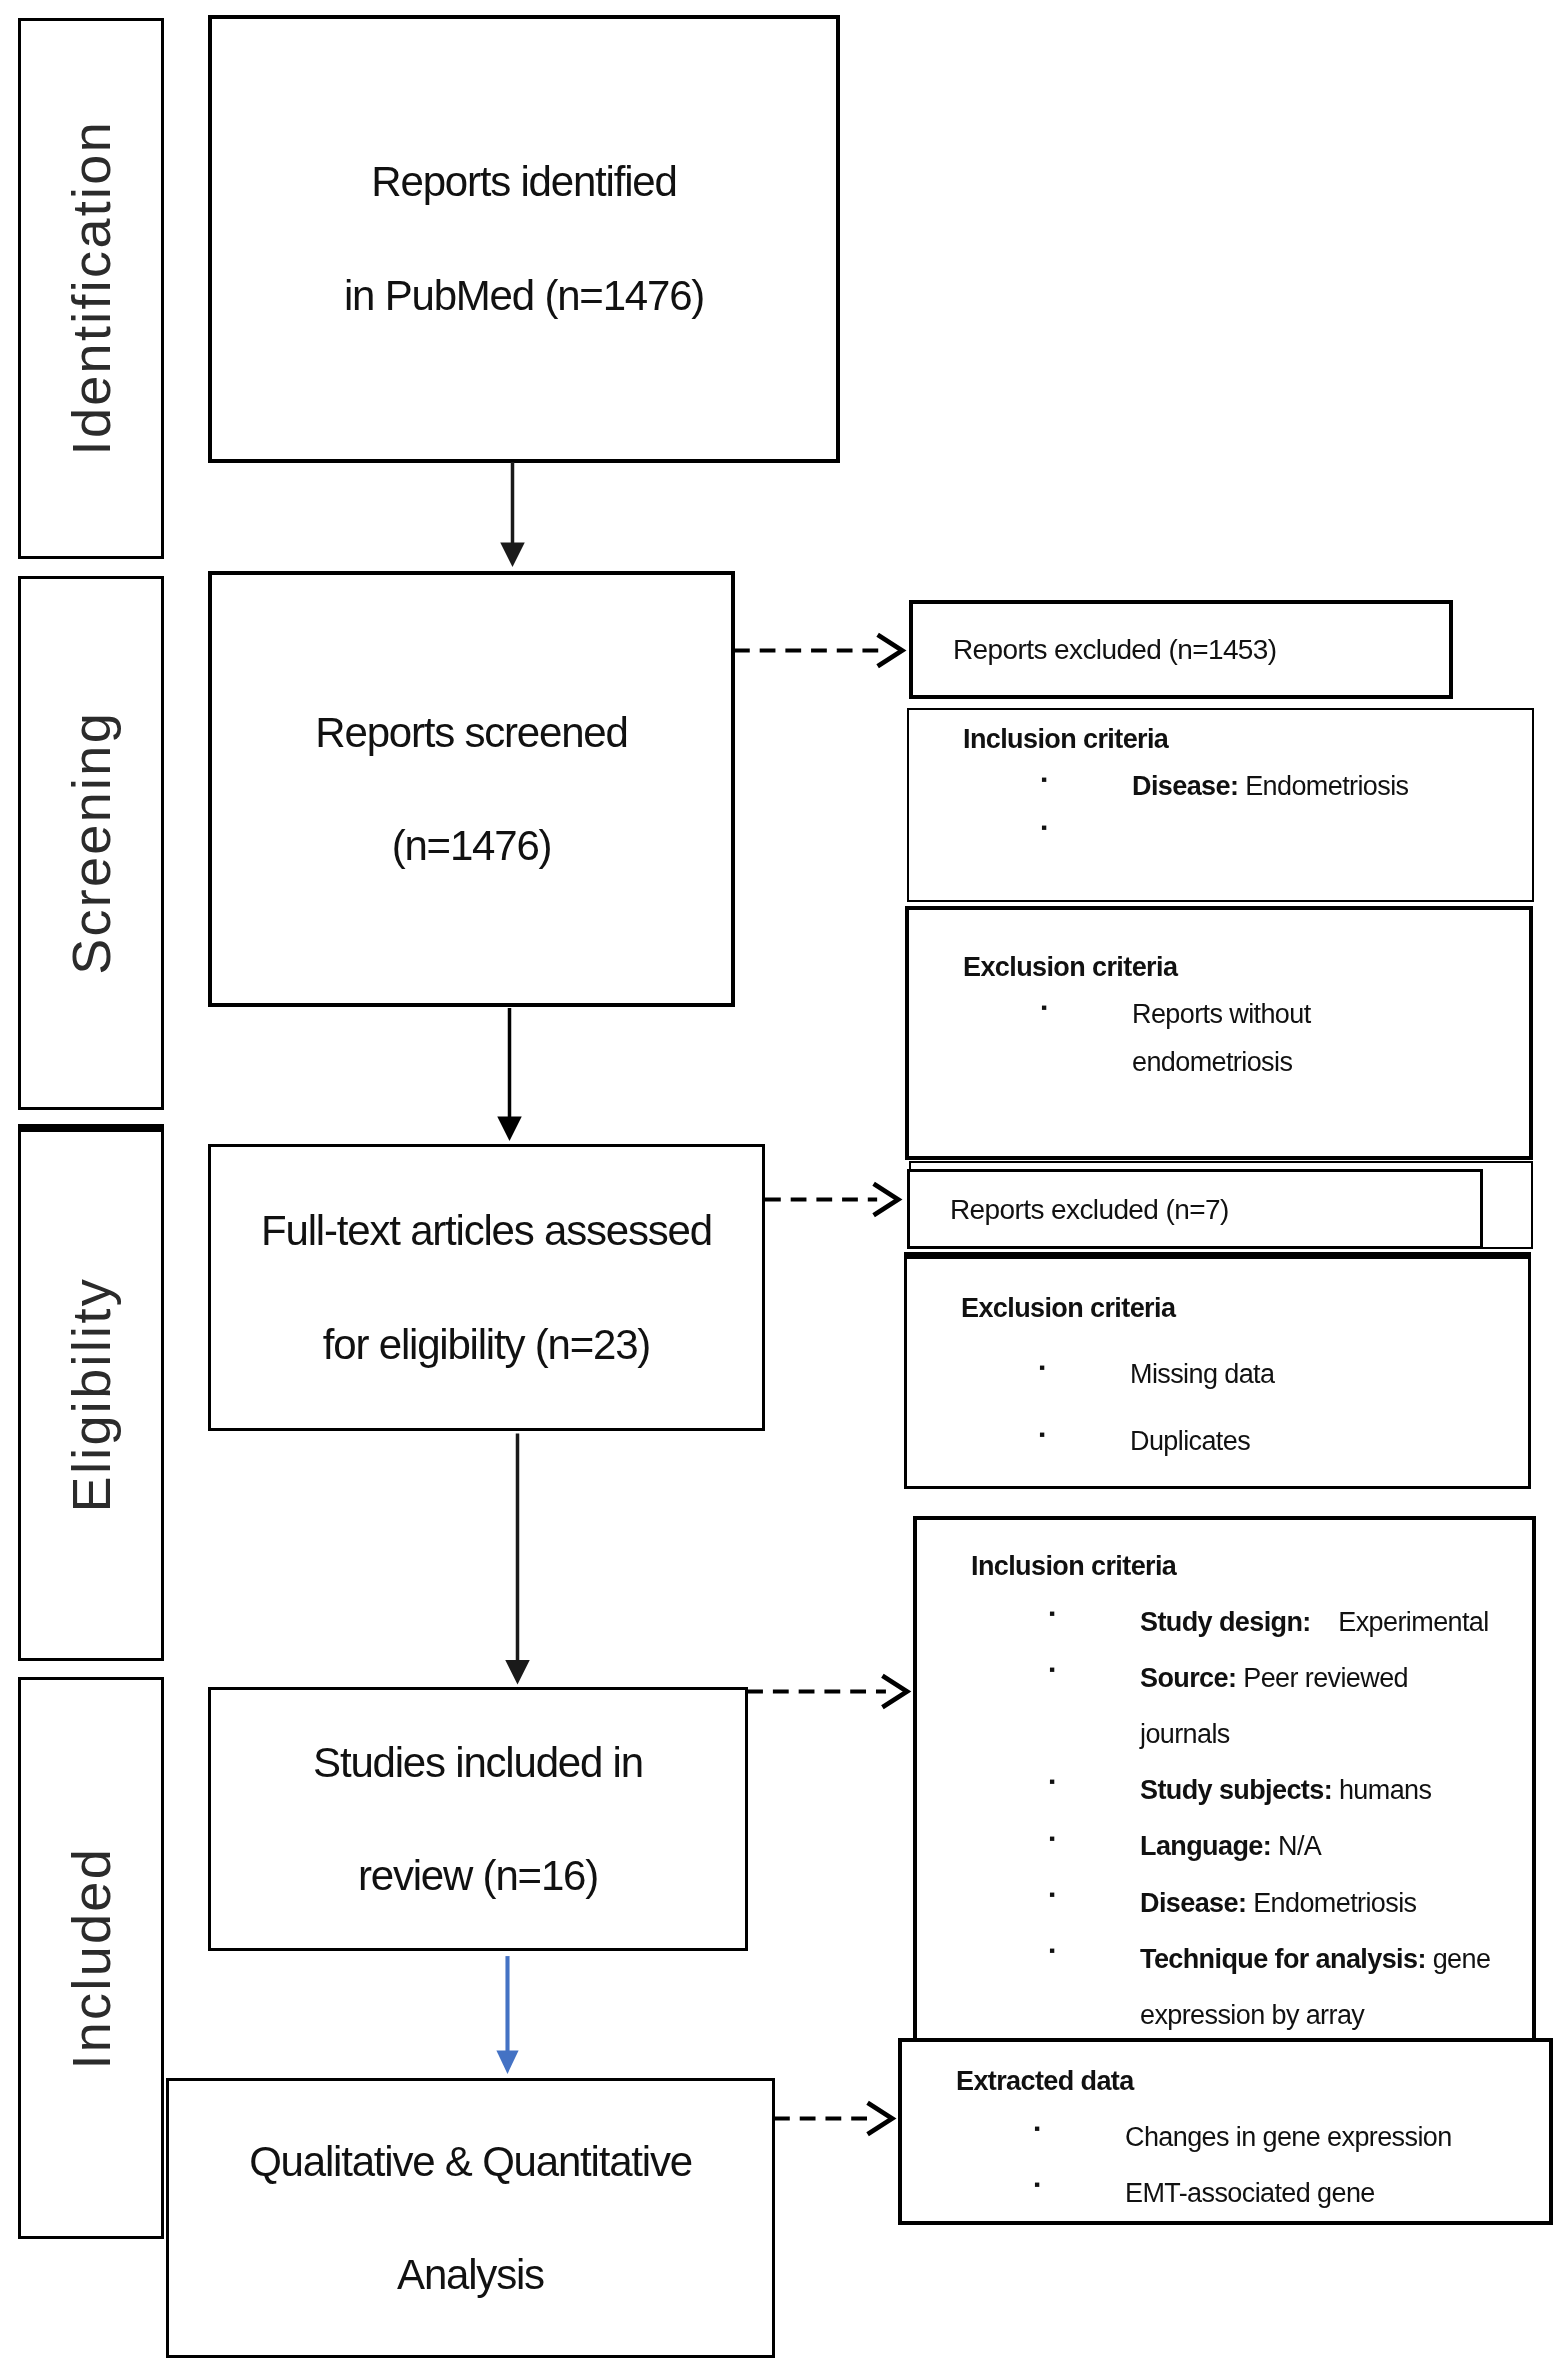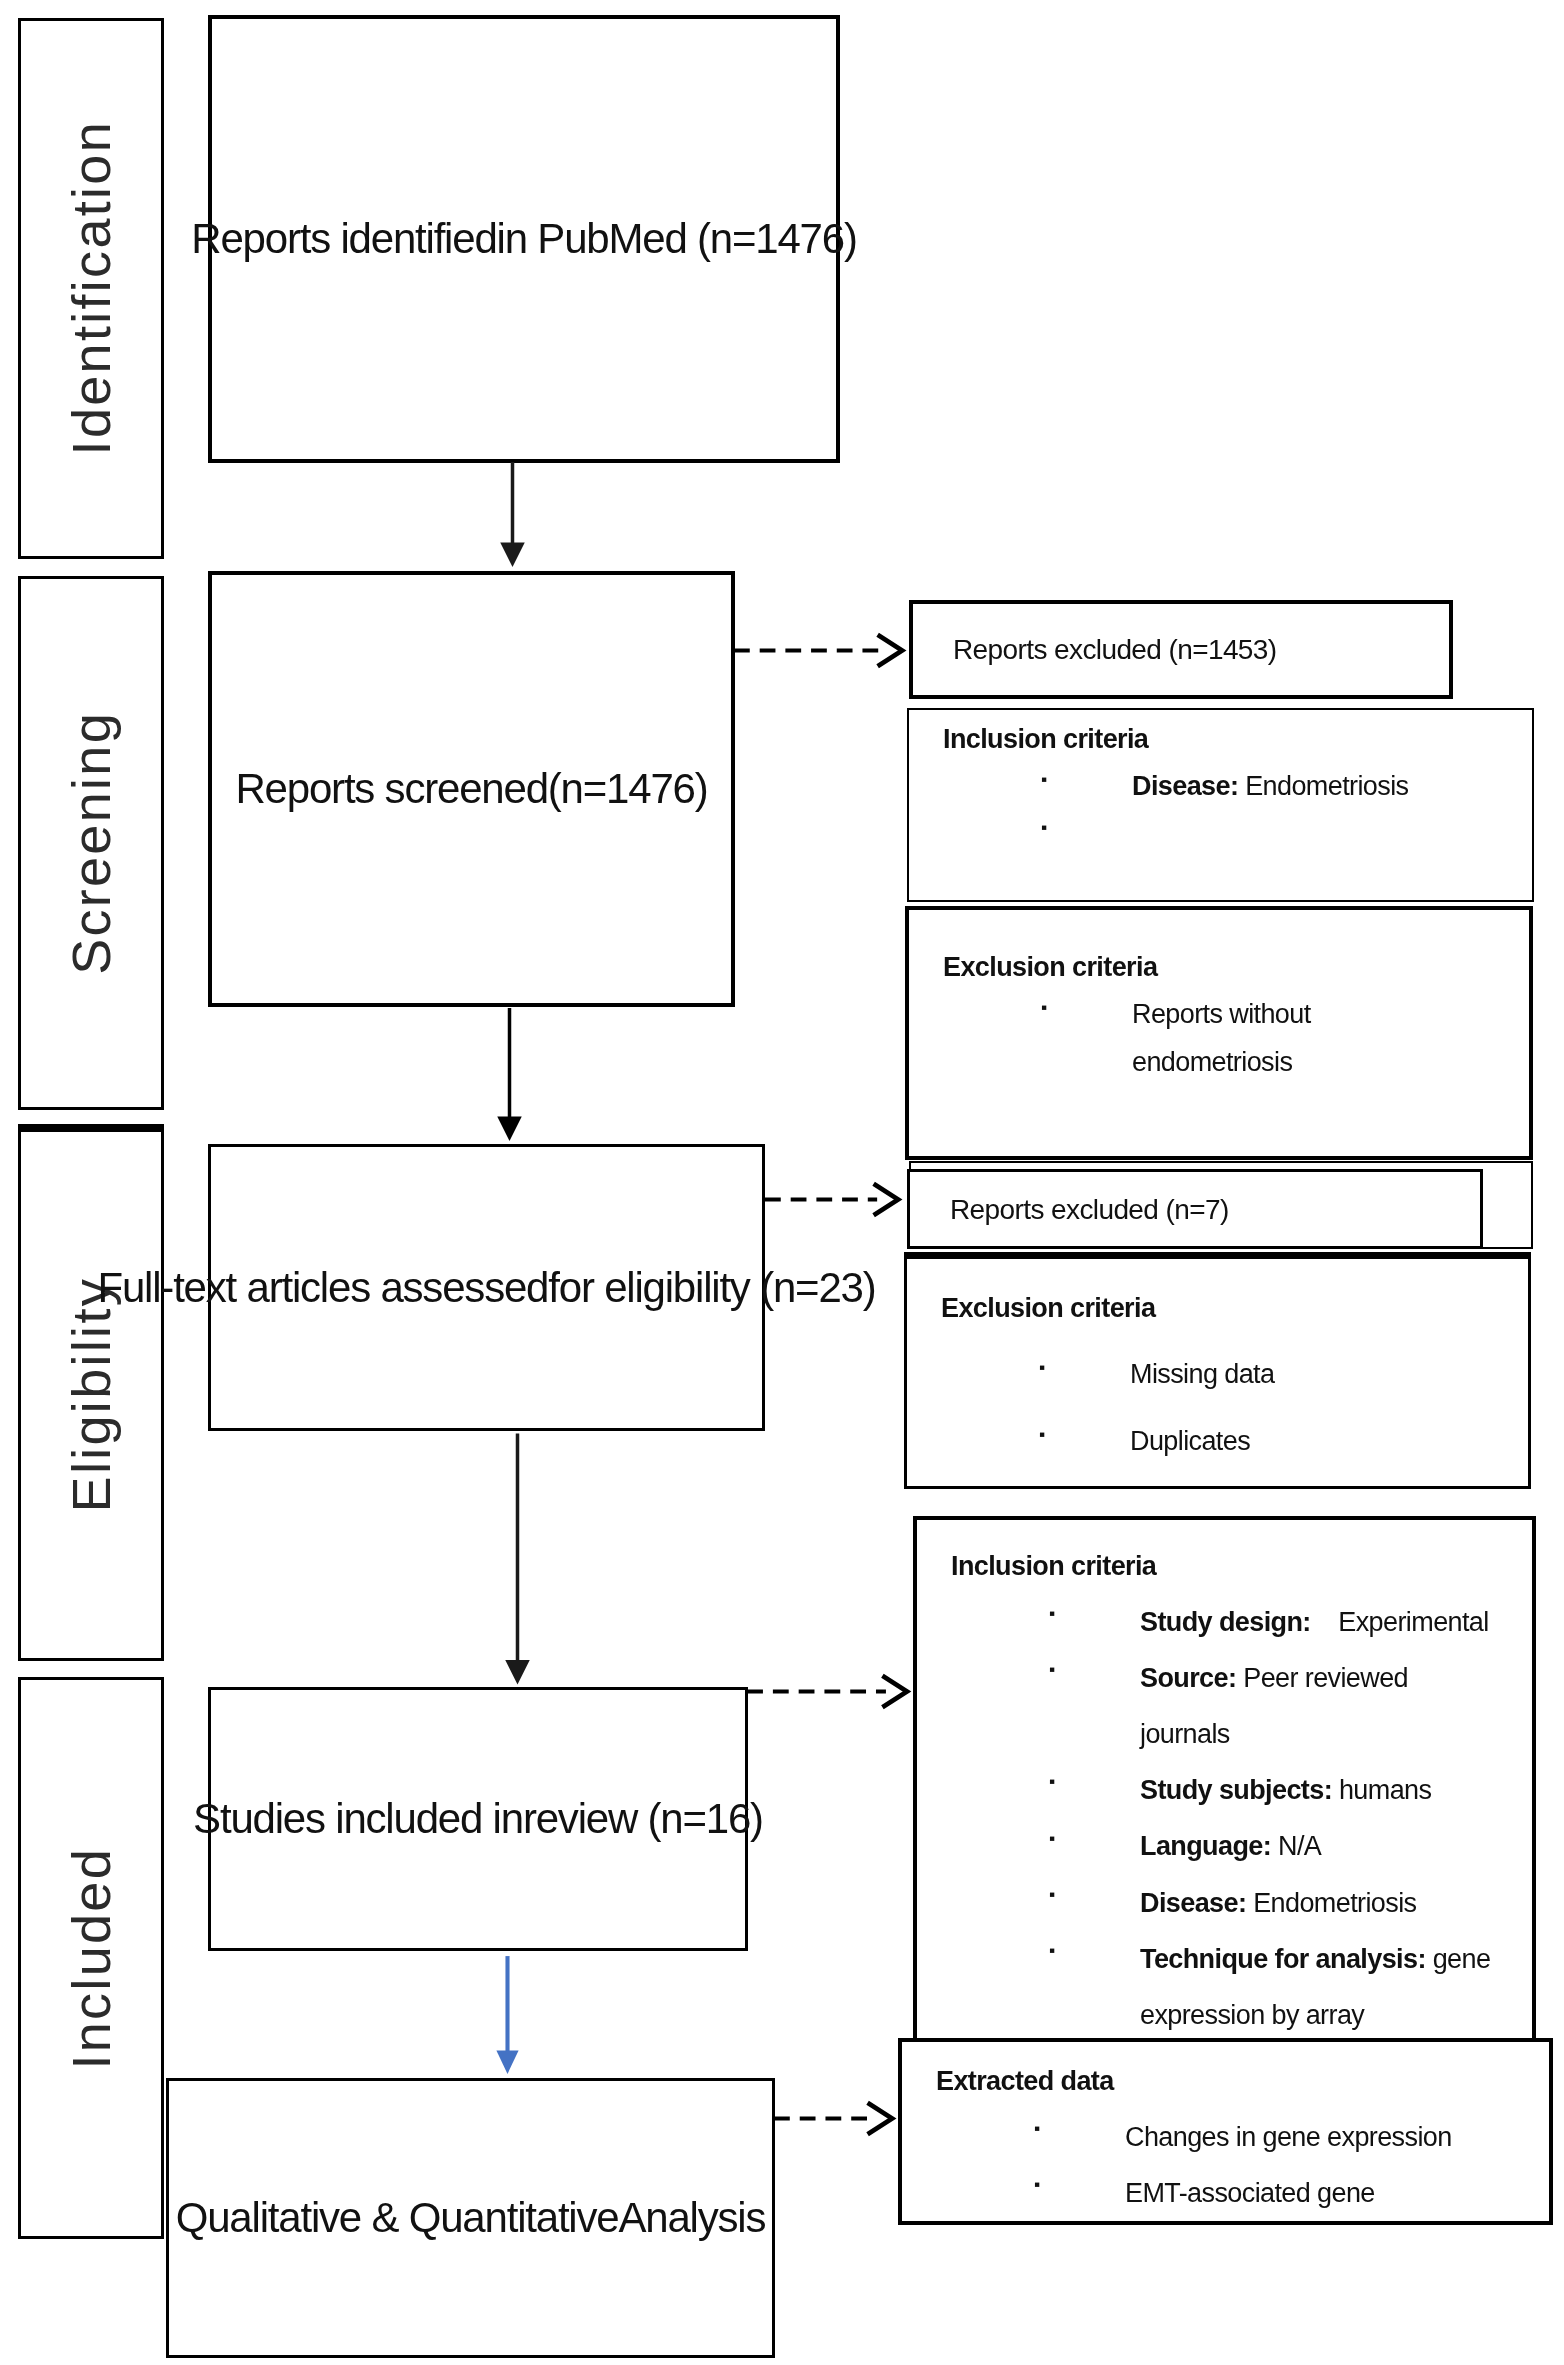--- a/index.html
+++ b/index.html
@@ -10,28 +10,28 @@
   
   .box{position:absolute;background:#ffffff;border:3.5px solid #000;box-sizing:border-box;}
   
   .sidelabel{display:flex;align-items:center;justify-content:center;}
   .sidelabel span{
     writing-mode:vertical-rl;transform:rotate(180deg);
     font-size:54px;color:#2b2b2b;letter-spacing:2.3px;white-space:nowrap;
   }
   
   .flowbox{
-    display:flex;flex-direction:row;justify-content:center;align-items:center;
+    display:flex;flex-direction:column;justify-content:center;align-items:center;
     text-align:center;font-size:42px;line-height:2.7;letter-spacing:-1.2px;color:#111;
   }
   .flowbox .ln{white-space:nowrap;}
   
   .sidebox{font-size:27px;line-height:1.75;color:#111;border-width:2.9px;}
   .rebox{display:flex;align-items:center;padding-left:40px;font-size:28px;letter-spacing:-0.6px;}
-  .sb-title{font-weight:bold;padding-left:34px;letter-spacing:-0.6px;}
+  .sb-title{font-weight:bold;padding-left:34px;letter-spacing:-0.6px;margin-left:20px;}
   .bullet{display:flex;align-items:flex-start;padding-left:132px;}
   .bullet .marker{flex:0 0 91px;font-size:17.6px;line-height:1.75em;text-align:left;padding-top:1.2px;}
   .bullet .btext{white-space:pre-wrap;letter-spacing:-0.6px;}
   .bullet .blabel{font-weight:bold;white-space:pre-wrap;}
   .lh2 .bullet .marker{line-height:2.08em;}
   .lh2{line-height:2.08;}
   .spaced .bullet{margin-top:19px;}
   
   svg{position:absolute;display:block;}
 </style>

